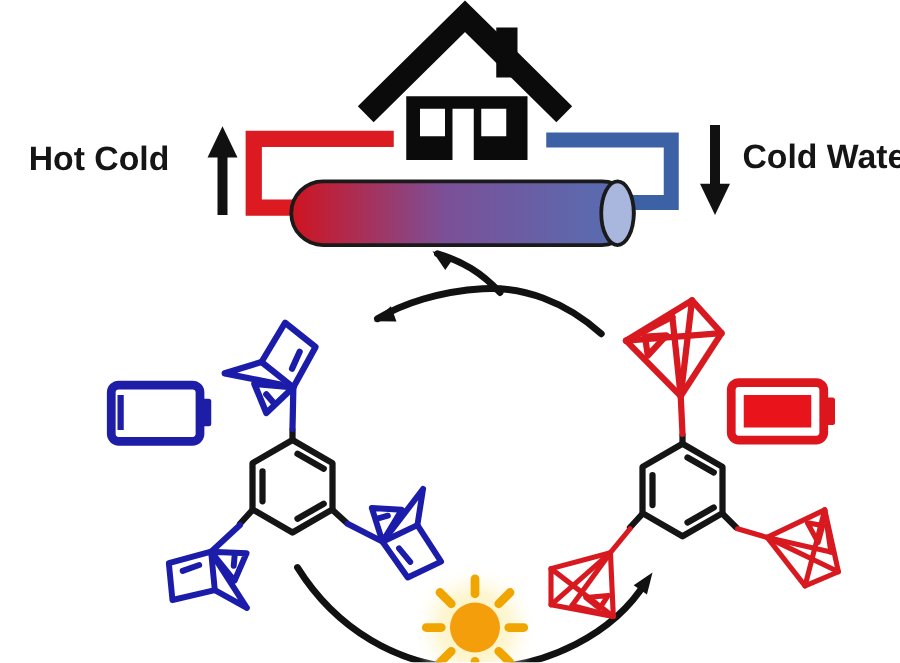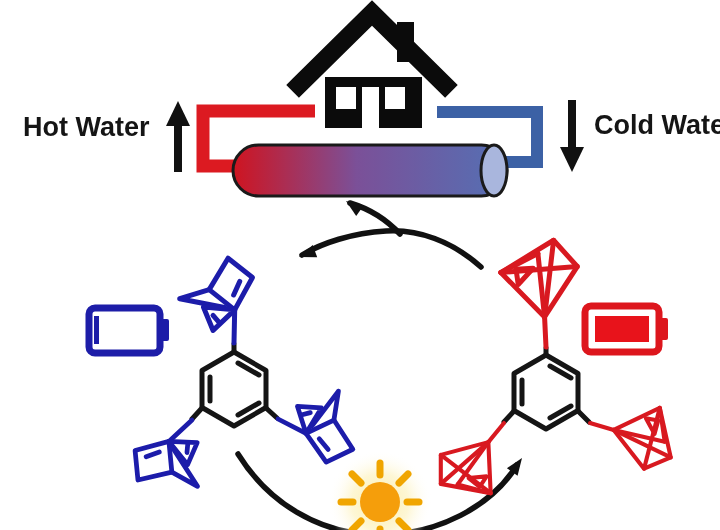--- a/index.html
+++ b/index.html
@@ -152,16 +152,16 @@
         <line x1="361" y1="521" x2="352" y2="530"></line>
         <line x1="353" y1="502" x2="341" y2="502"></line>
         <line x1="361" y1="483" x2="352" y2="474"></line>
         <line x1="380" y1="475" x2="380" y2="463"></line>
         <line x1="399" y1="483" x2="408" y2="474"></line>
       </g>
       <circle cx="380" cy="502" r="20" fill="#f59e0b"></circle>
     </g>
   </svg>
 
-  <div class="label" id="hot-label">Hot Water</div>
+  <div class="label" id="hot-label">Hot Cold</div>
   <div class="label" id="cold-label">Cold Water</div>
 
 </div>
 
 </body></html>

